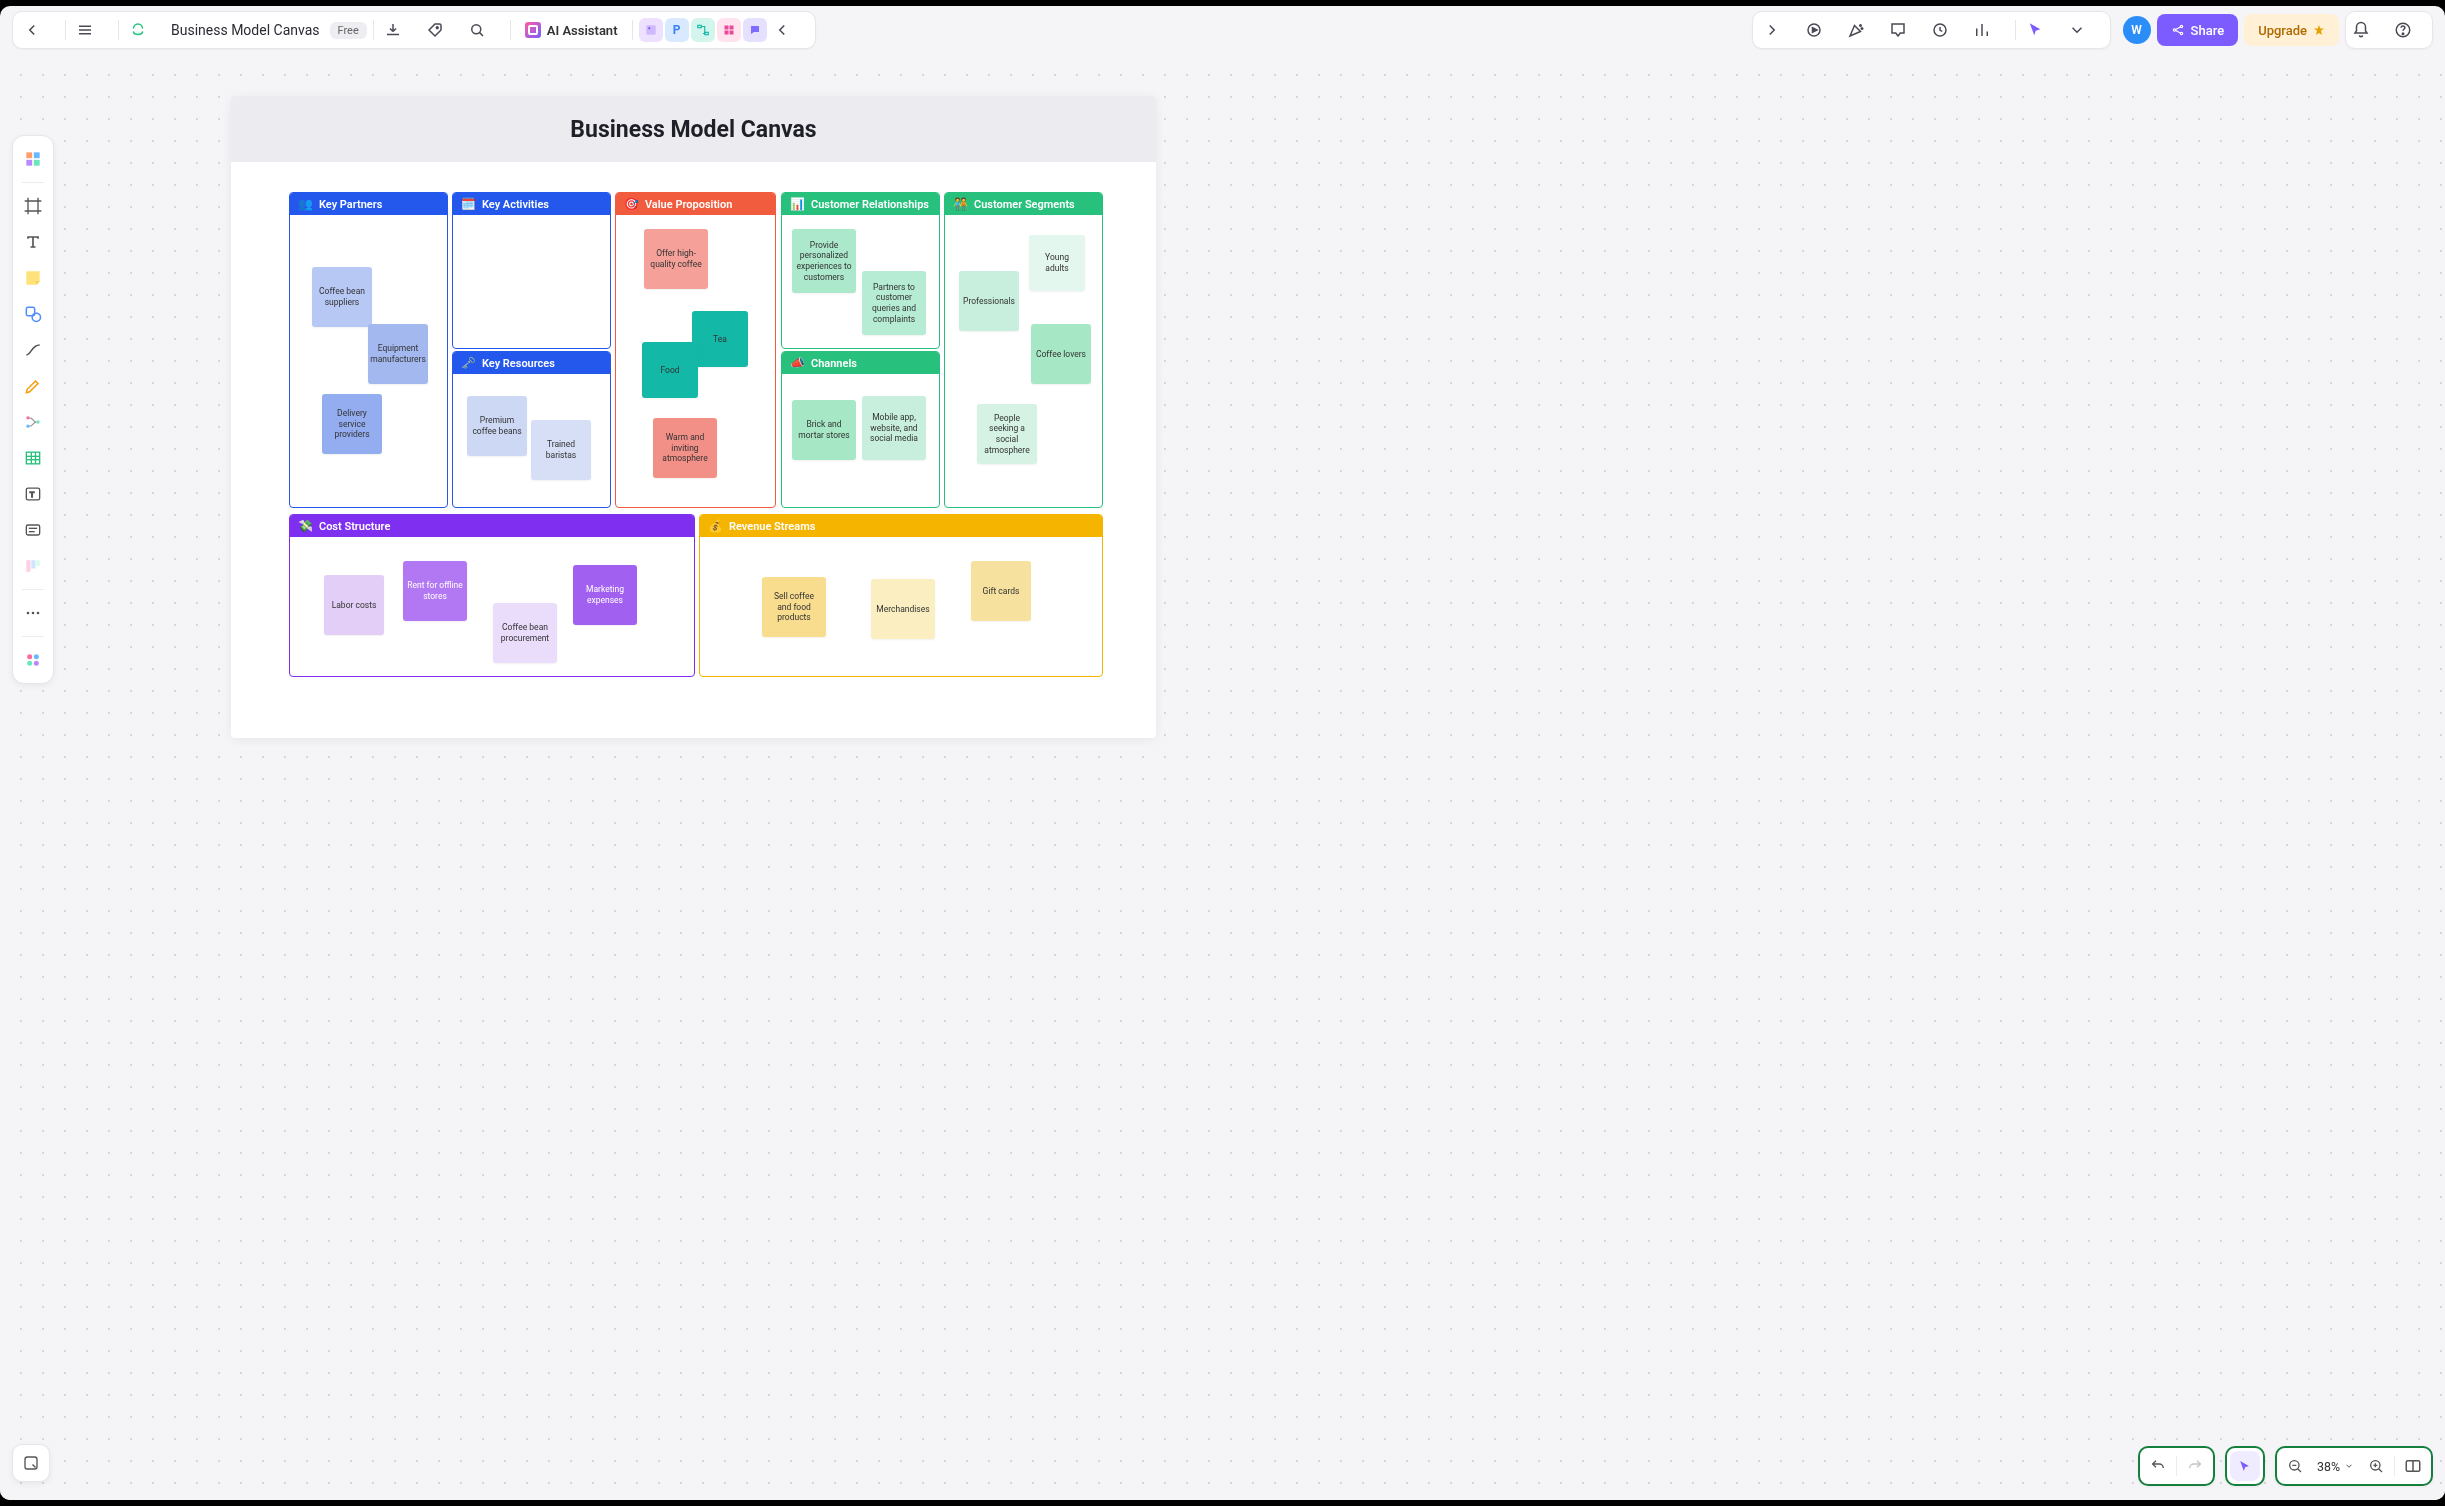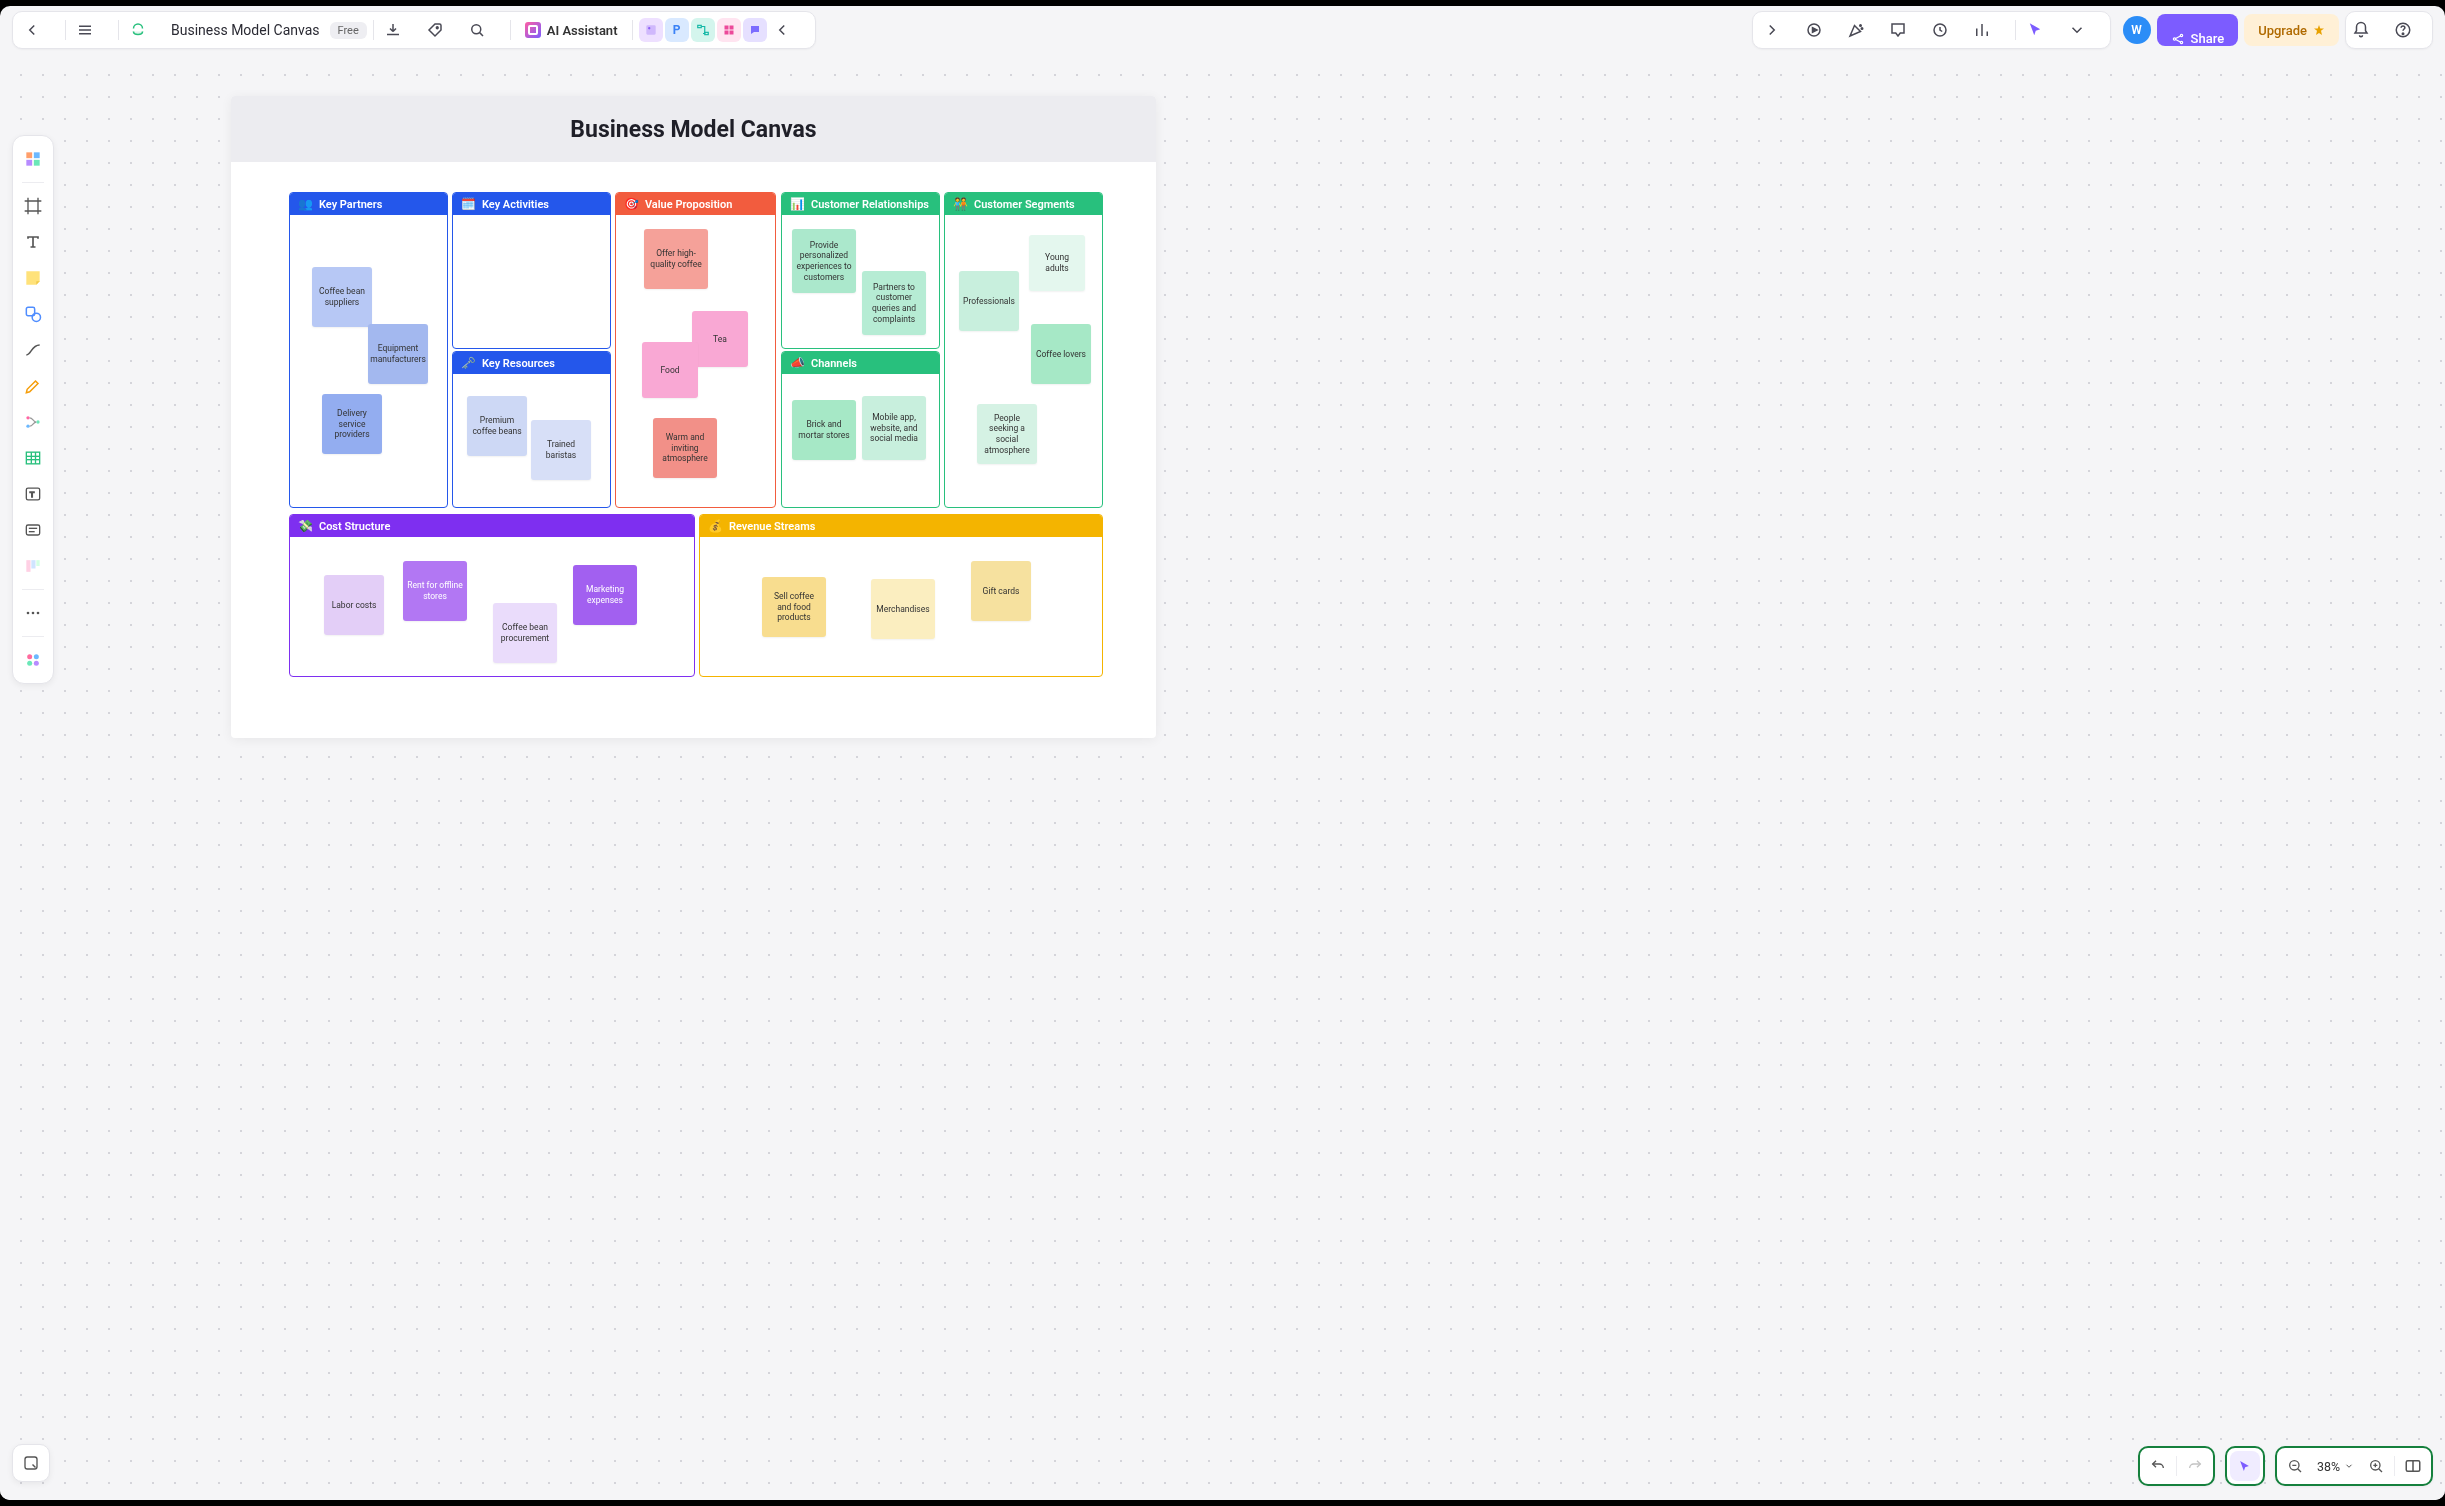--- a/index.html
+++ b/index.html
@@ -82,21 +82,21 @@
 
   .spacer { flex:1; }
 
   .avatar {
     width:28px; height:28px; border-radius:50%;
     background:#2b8df7; color:#fff;
     display:flex; align-items:center; justify-content:center;
     font-size:12px; font-weight:600;
   }
   .btn-primary {
-    display:flex; align-items:flex-end; gap:6px;
+    display:flex; align-items:center; gap:6px;
     background:#7c5cff; color:#fff; font-size:13px; font-weight:500;
     height:32px; padding:0 14px; border-radius:8px; cursor:pointer;
   }
   .btn-upgrade {
     display:flex; align-items:center; gap:6px;
     background:#fff0d6; color:#b06a00; font-size:13px; font-weight:500;
     height:32px; padding:0 14px; border-radius:8px; cursor:pointer;
   }
 
   
@@ -202,21 +202,21 @@
   }
   .note.wide { width:64px; }
   .note.sm { width:56px; height:56px; }
 
   .n-blue1 { background:#b7c8f5; }
   .n-blue2 { background:#a3b8ef; }
   .n-blue3 { background:#93adf0; }
   .n-lav1  { background:#cdd8f5; }
   .n-lav2  { background:#d7dff7; }
   .n-salmon1 { background:#f5a199; }
-  .n-salmon2 { background:#f9a8d4; }
+  .n-salmon2 { background:#14b8a6; }
   .n-salmon3 { background:#f29088; }
   .n-green1 { background:#abe8cc; }
   .n-green2 { background:#b6ecd4; }
   .n-mint0  { background:#e4f7ee; }
   .n-mint1  { background:#c8efdd; }
   .n-mint2  { background:#a6e8c6; }
   .n-mint3  { background:#d5f2e4; }
   .n-lilac1 { background:#e3cef7; }
   .n-vio1   { background:#b277f3; color:#fff; }
   .n-vio2   { background:#a260f0; color:#fff; }

